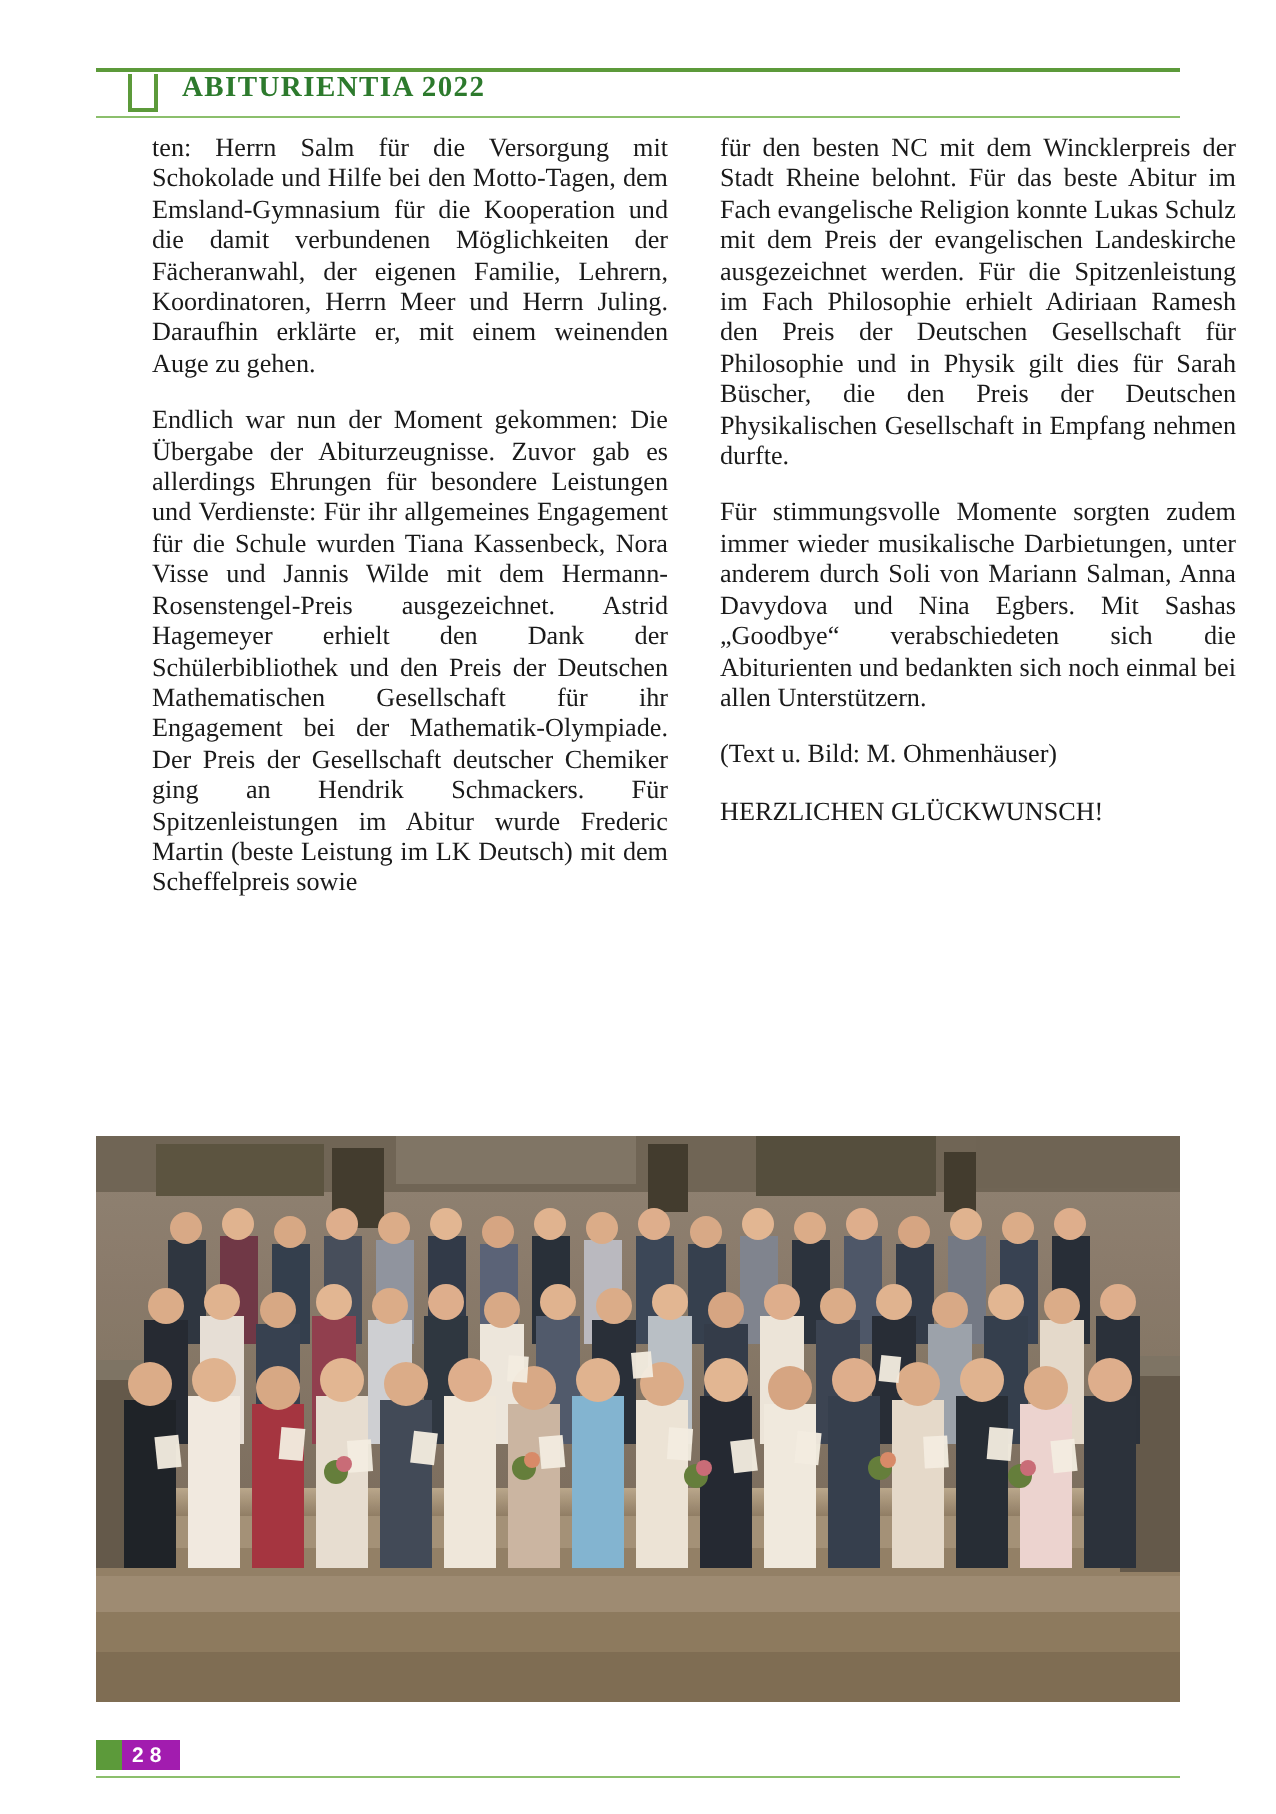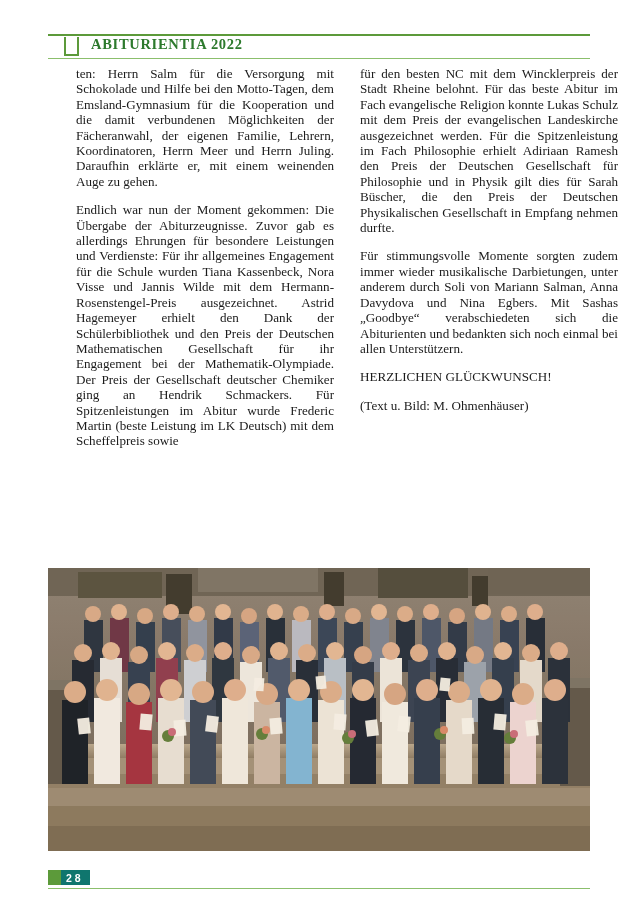--- a/index.html
+++ b/index.html
@@ -131,21 +131,21 @@
     align-items: stretch;
     font-family: "Liberation Sans", sans-serif;
     font-size: 10.5px;
     font-weight: bold;
   }
   .page-num .swatch {
     width: 13px;
     background: #5c9a3a;
   }
   .page-num .digits {
-    background: #0f766e;
+    background: #a21caf;
     color: #ffffff;
     padding: 0 6px 0 5px;
     display: flex;
     align-items: center;
     letter-spacing: 3px;
   }
 </style>
 </head>
 <body>
 
@@ -157,22 +157,22 @@
 </div>
 
 <div class="columns">
   <div class="col">
     <p>ten: Herrn Salm für die Versorgung mit Schokolade und Hilfe bei den Motto-Tagen, dem Emsland-Gymnasium für die Kooperation und die damit verbundenen Möglichkeiten der Fächeranwahl, der eigenen Familie, Lehrern, Koordinatoren, Herrn Meer und Herrn Juling. Daraufhin erklärte er, mit einem weinenden Auge zu gehen.</p>
     <p>Endlich war nun der Moment gekommen: Die Übergabe der Abiturzeugnisse. Zuvor gab es allerdings Ehrungen für besondere Leistungen und Verdienste: Für ihr allgemeines Engagement für die Schule wurden Tiana Kassenbeck, Nora Visse und Jannis Wilde mit dem Hermann-Rosenstengel-Preis ausgezeichnet. Astrid Hagemeyer erhielt den Dank der Schülerbibliothek und den Preis der Deutschen Mathematischen Gesellschaft für ihr Engagement bei der Mathematik-Olympiade. Der Preis der Gesellschaft deutscher Chemiker ging an Hendrik Schmackers. Für Spitzenleistungen im Abitur wurde Frederic Martin (beste Leistung im LK Deutsch) mit dem Scheffelpreis sowie</p>
   </div>
   <div class="col">
     <p>für den besten NC mit dem Wincklerpreis der Stadt Rheine belohnt. Für das beste Abitur im Fach evangelische Religion konnte Lukas Schulz mit dem Preis der evangelischen Landeskirche ausgezeichnet werden. Für die Spitzenleistung im Fach Philosophie erhielt Adiriaan Ramesh den Preis der Deutschen Gesellschaft für Philosophie und in Physik gilt dies für Sarah Büscher, die den Preis der Deutschen Physikalischen Gesellschaft in Empfang nehmen durfte.</p>
     <p>Für stimmungsvolle Momente sorgten zudem immer wieder musikalische Darbietungen, unter anderem durch Soli von Mariann Salman, Anna Davydova und Nina Egbers. Mit Sashas „Goodbye“ verabschiedeten sich die Abiturienten und bedankten sich noch einmal bei allen Unterstützern.</p>
+    <p class="nojust">(Text u. Bild: M. Ohmenhäuser)</p>
     <p class="nojust">HERZLICHEN GLÜCKWUNSCH!</p>
-    <p class="nojust">(Text u. Bild: M. Ohmenhäuser)</p>
   </div>
 </div>
 
 <div class="photo">
   <svg width="542" height="283" viewBox="0 0 542 283">
     <defs>
       <linearGradient id="wallGrad" x1="0" y1="0" x2="0" y2="1">
         <stop offset="0%" stop-color="#8e8275"></stop>
         <stop offset="100%" stop-color="#6d6053"></stop>
       </linearGradient>

